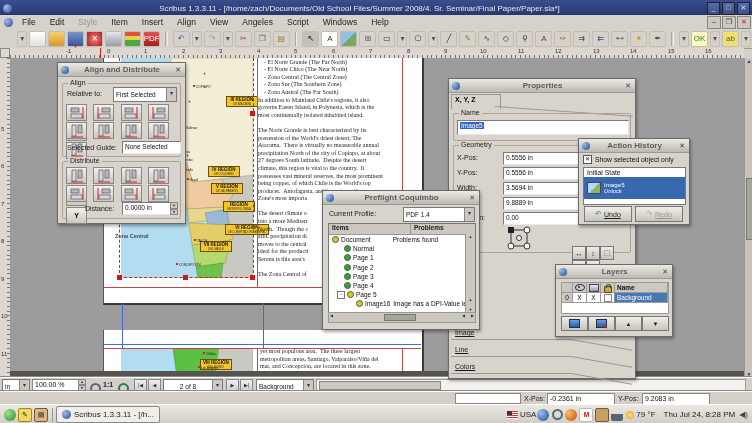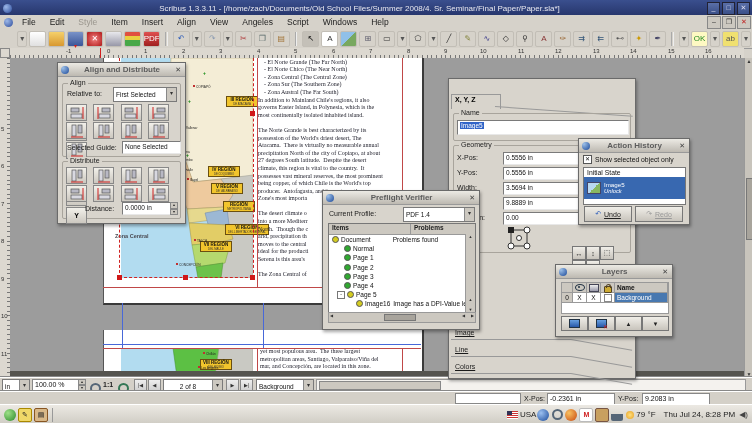--- a/index.html
+++ b/index.html
@@ -514,20 +514,25 @@
     </div>
     <div class="lbl" style="left:27px;top:142px">Distance:</div>
     <div class="field" style="left:64px;top:139px;width:44px;height:9px">0.0000 in</div>
     <div class="spin" style="left:112px;top:139px;height:13px">
         <span>▴</span>
         <span>▾</span>
       </div>
   </div>
 
   <div class="dlg" style="left:448px;top:78px;width:186px;height:299px;z-index:10">
+    <div class="dtitle">
+      <div class="dglobe"></div>
+      <div class="dtxt">Properties</div>
+      <div class="dclose">✕</div>
+    </div>
     <div class="abs" style="left:2px;top:15px;width:42px;height:12px;border:1px solid #999;border-bottom:none;
          font-size:7px;font-weight:bold;padding:1px 3px;background:#d8d4cc">X, Y, Z</div>
     <div class="abs" style="left:46px;top:27px;width:138px;height:1px;background:#999;transform:rotate(4deg);transform-origin:left"></div>
     <div class="group" style="left:4px;top:34px;width:176px;height:26px">
       <span class="glabel">Name</span>
     </div>
     <div class="field" style="left:8px;top:41px;width:166px;height:11px">
       <span style="background:#3164c8;color:#fff;padding:0 1px">Image5</span>
     </div>
     <div class="group" style="left:4px;top:66px;width:176px;height:106px">
@@ -587,21 +592,21 @@
     <div class="abs" style="left:122px;top:260px;width:62px;height:1px;background:#999;transform:rotate(10deg);transform-origin:left"></div>
     <div class="abs" style="left:2px;top:277px;width:120px;height:1px;background:#999"></div>
     <div class="abs" style="left:122px;top:277px;width:62px;height:1px;background:#999;transform:rotate(10deg);transform-origin:left"></div>
     <div class="abs" style="left:2px;top:294px;width:120px;height:1px;background:#999"></div>
     <div class="abs" style="left:122px;top:294px;width:62px;height:1px;background:#999;transform:rotate(10deg);transform-origin:left"></div>
   </div>
 
   <div class="dlg" style="left:322px;top:190px;width:156px;height:138px;z-index:20">
     <div class="dtitle">
       <div class="dglobe"></div>
-      <div class="dtxt">Preflight Verifier</div>
+      <div class="dtxt">Preflight Coquimbo</div>
       <div class="dclose">✕</div>
     </div>
     <div class="lbl" style="left:6px;top:19px">Current Profile:</div>
     <div class="combo" style="left:80px;top:16px;width:70px;height:13px">
       <span class="ctext">PDF 1.4</span>
         <span class="cbtn">▾</span>
     </div>
     <div class="abs" style="left:5px;top:32px;width:146px;height:88px;background:#fff;border:1px solid #777">
       <div style="display:flex;height:10px;background:#ccc8c0;border-bottom:1px solid #999;font-size:6.5px;font-weight:bold;color:#222">
         <span style="width:78px;padding-left:3px;border-right:1px solid #999">Items</span>
@@ -783,20 +788,24 @@
     <div class="sbox" style="left:547px;top:1px;width:62px;height:8px">-0.2361 in</div>
     <div class="slbl" style="left:618px;top:3px">Y-Pos:</div>
     <div class="sbox" style="left:642px;top:1px;width:62px;height:8px">9.2083 in</div>
   </div>
 
   <div class="abs taskbar">
     <span class="trayic" style="background:radial-gradient(circle at 4px 4px,#9ee088,#2a8a2a);border-radius:50%;margin-left:4px"></span>
     <span class="trayic" style="background:#f0d868;border:1px solid #a80">✎</span>
     <span class="trayic" style="background:#d8b888;border:1px solid #852">▤</span>
     <span style="width:1px;height:14px;background:#999;margin:0 3px"></span>
+    <span style="display:inline-flex;align-items:center;height:15px;padding:0 5px;background:#f0eee8;border:1px solid #888;border-radius:2px">
+      <span class="appicon" style="margin:0 3px 0 0"></span>
+      <span>Scribus 1.3.3.11 - [/h...</span>
+    </span>
     <span style="flex:1"></span>
     <span style="display:inline-flex;width:11px;height:8px;background:repeating-linear-gradient(#c33 0,#c33 1px,#fff 1px,#fff 2px);position:relative;margin-right:2px">
         <i style="position:absolute;left:0;top:0;width:5px;height:4px;background:#335"></i>
       </span>
     <span>USA</span>
     <span class="trayic" style="background:radial-gradient(circle at 4px 4px,#9cc0f0,#1a4a9a);border-radius:50%"></span>
     <span class="trayic">
         <span class="mag"></span>
       </span>
     <span class="trayic" style="background:radial-gradient(circle at 4px 4px,#f8c060,#c84810);border-radius:50%"></span>

